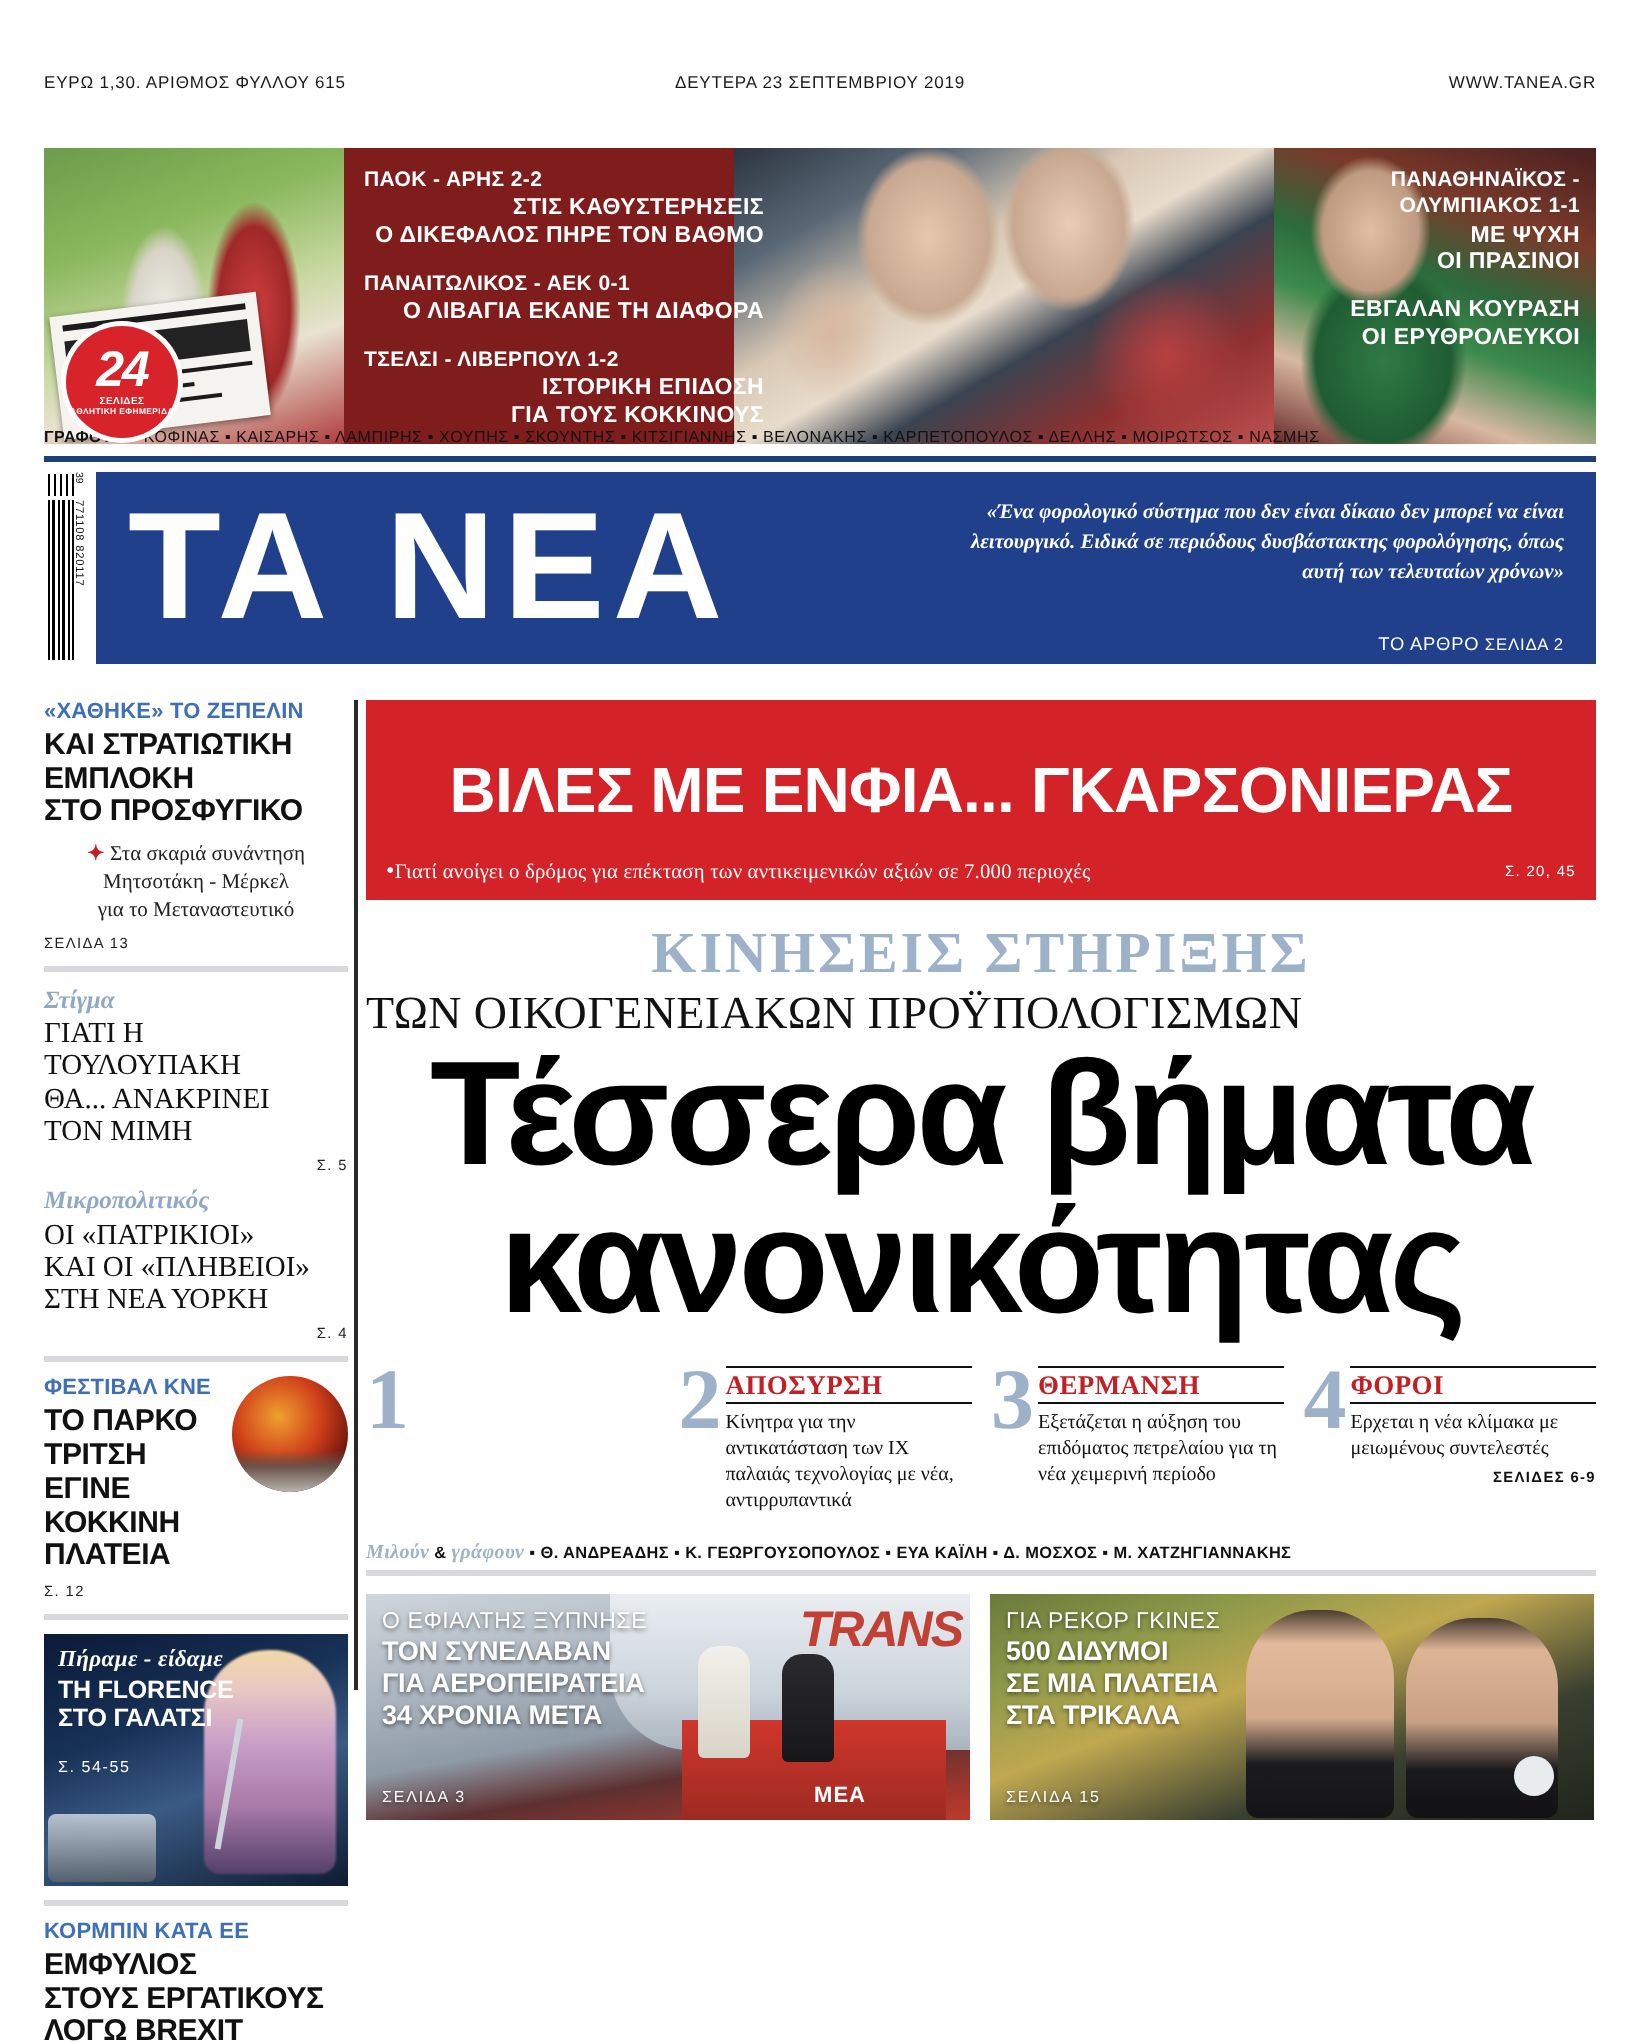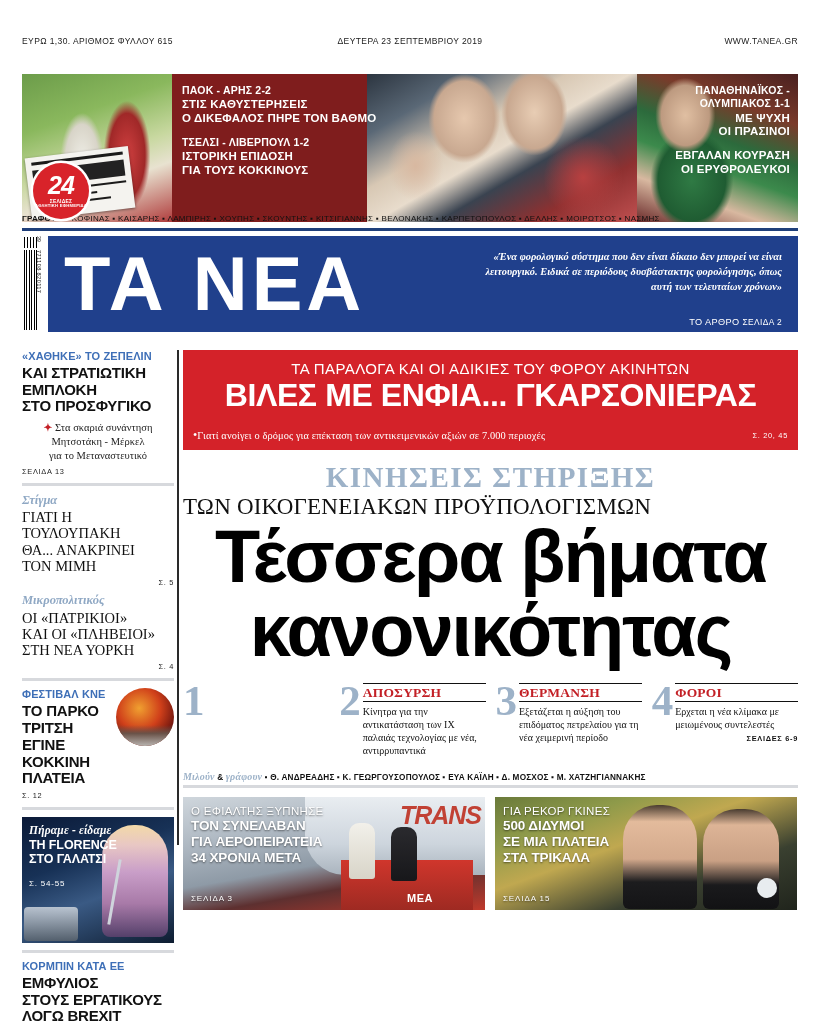--- a/index.html
+++ b/index.html
@@ -52,21 +52,21 @@
     display:flex;flex-direction:column;align-items:center;justify-content:center;line-height:1;}
   .badge24 .b-num{font-size:25px;font-weight:700;font-style:italic;letter-spacing:-1px;}
   .badge24 .b-t1{font-size:5px;font-weight:700;letter-spacing:.2px;margin-top:1px;}
   .badge24 .b-t2{font-size:4.2px;font-weight:700;letter-spacing:.2px;}
 
   .sp-txt{position:absolute;color:#fff;}
   .sp-left-txt{left:160px;top:10px;width:200px;}
   .sp-right-txt{right:8px;top:10px;width:230px;text-align:right;}
   .sp-grp{margin-bottom:10px;}
   .sp-l1{font-size:10.5px;font-weight:700;letter-spacing:.2px;line-height:1.28;margin-bottom:1px;}
-  .sp-l2{font-size:11.5px;font-weight:700;letter-spacing:.2px;line-height:1.18;}
+  .sp-l2{font-size:11.5px;font-weight:700;letter-spacing:.2px;line-height:1.18;text-align:right;}
 
   
   .writers{position:absolute;left:22px;top:209px;width:776px;height:18px;
     display:flex;align-items:center;justify-content:flex-start;gap:0;}
   .writers .w-lead{font-size:8px;font-weight:700;color:#111;letter-spacing:.2px;}
   .writers .w-list{font-size:8px;color:#111;letter-spacing:.3px;}
   .rule-dark{position:absolute;left:22px;top:228px;width:776px;height:3px;background:#1f3f7a;}
 
   
   .masthead{position:absolute;left:48px;top:236px;width:750px;height:96px;background:#20408c;}
@@ -224,20 +224,24 @@
       <div class="sp-rightphoto-ov"></div>
     </div>
 
     <div class="sp-txt sp-left-txt">
       <div class="sp-grp">
         <div class="sp-l1">ΠΑΟΚ - ΑΡΗΣ 2-2</div>
         <div class="sp-l2" style="white-space:pre-line">ΣΤΙΣ ΚΑΘΥΣΤΕΡΗΣΕΙΣ
 Ο ΔΙΚΕΦΑΛΟΣ ΠΗΡΕ ΤΟΝ ΒΑΘΜΟ</div>
       </div>
       <div class="sp-grp">
+        <div class="sp-l1">ΠΑΝΑΙΤΩΛΙΚΟΣ - ΑΕΚ 0-1</div>
+        <div class="sp-l2" style="white-space:pre-line">Ο ΛΙΒΑΓΙΑ ΕΚΑΝΕ ΤΗ ΔΙΑΦΟΡΑ</div>
+      </div>
+      <div class="sp-grp">
         <div class="sp-l1">ΤΣΕΛΣΙ - ΛΙΒΕΡΠΟΥΛ 1-2</div>
         <div class="sp-l2" style="white-space:pre-line">ΙΣΤΟΡΙΚΗ ΕΠΙΔΟΣΗ
 ΓΙΑ ΤΟΥΣ ΚΟΚΚΙΝΟΥΣ</div>
       </div>
     </div>
 
     <div class="sp-txt sp-right-txt">
       <div class="sp-grp">
         <div class="sp-l1" style="white-space:pre-line">ΠΑΝΑΘΗΝΑΪΚΟΣ -
 ΟΛΥΜΠΙΑΚΟΣ 1-1</div>
@@ -346,21 +350,20 @@
 ΣΤΟΥΣ ΕΡΓΑΤΙΚΟΥΣ
 ΛΟΓΩ BREXIT</div>
 
     </div>
 
   </div>
 
   <div class="main">
 
     <div class="redbox">
-      <div class="rb-kicker">ΤΑ ΠΑΡΑΛΟΓΑ ΚΑΙ ΟΙ ΑΔΙΚΙΕΣ ΤΟΥ ΦΟΡΟΥ ΑΚΙΝΗΤΩΝ</div>
       <div class="rb-head">ΒΙΛΕΣ ΜΕ ΕΝΦΙΑ... ΓΚΑΡΣΟΝΙΕΡΑΣ</div>
       <div class="rb-sub"><span class="dot">•</span><span>Γιατί ανοίγει ο δρόμος για επέκταση των αντικειμενικών αξιών σε 7.000 περιοχές</span></div>
       <div class="rb-page">Σ. 20, 45</div>
     </div>
 
     <div class="hl-kicker">ΚΙΝΗΣΕΙΣ ΣΤΗΡΙΞΗΣ</div>
     <div class="hl-sub">ΤΩΝ ΟΙΚΟΓΕΝΕΙΑΚΩΝ ΠΡΟΫΠΟΛΟΓΙΣΜΩΝ</div>
     <div class="hl-main">Τέσσερα βήματα</div>
     <div class="hl-main">κανονικότητας</div>
 

